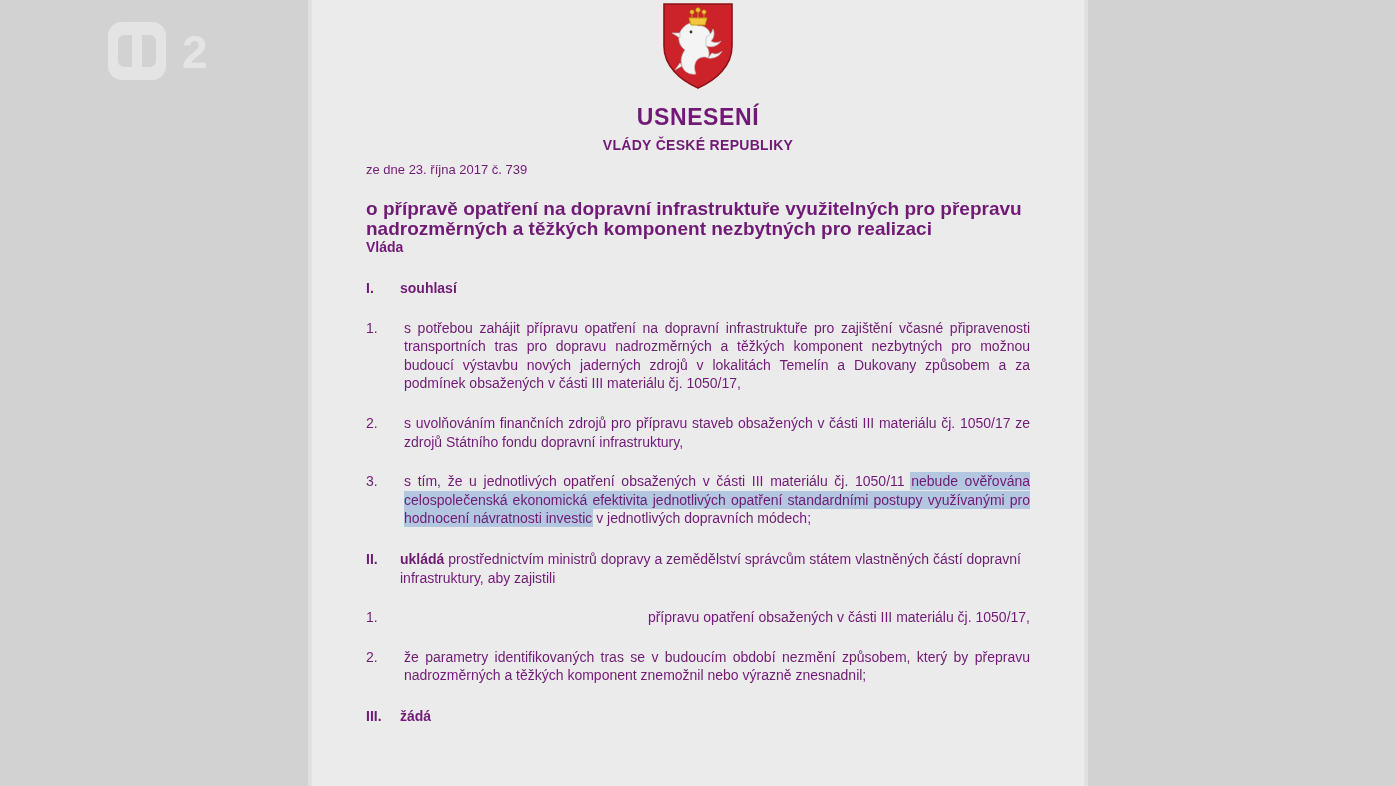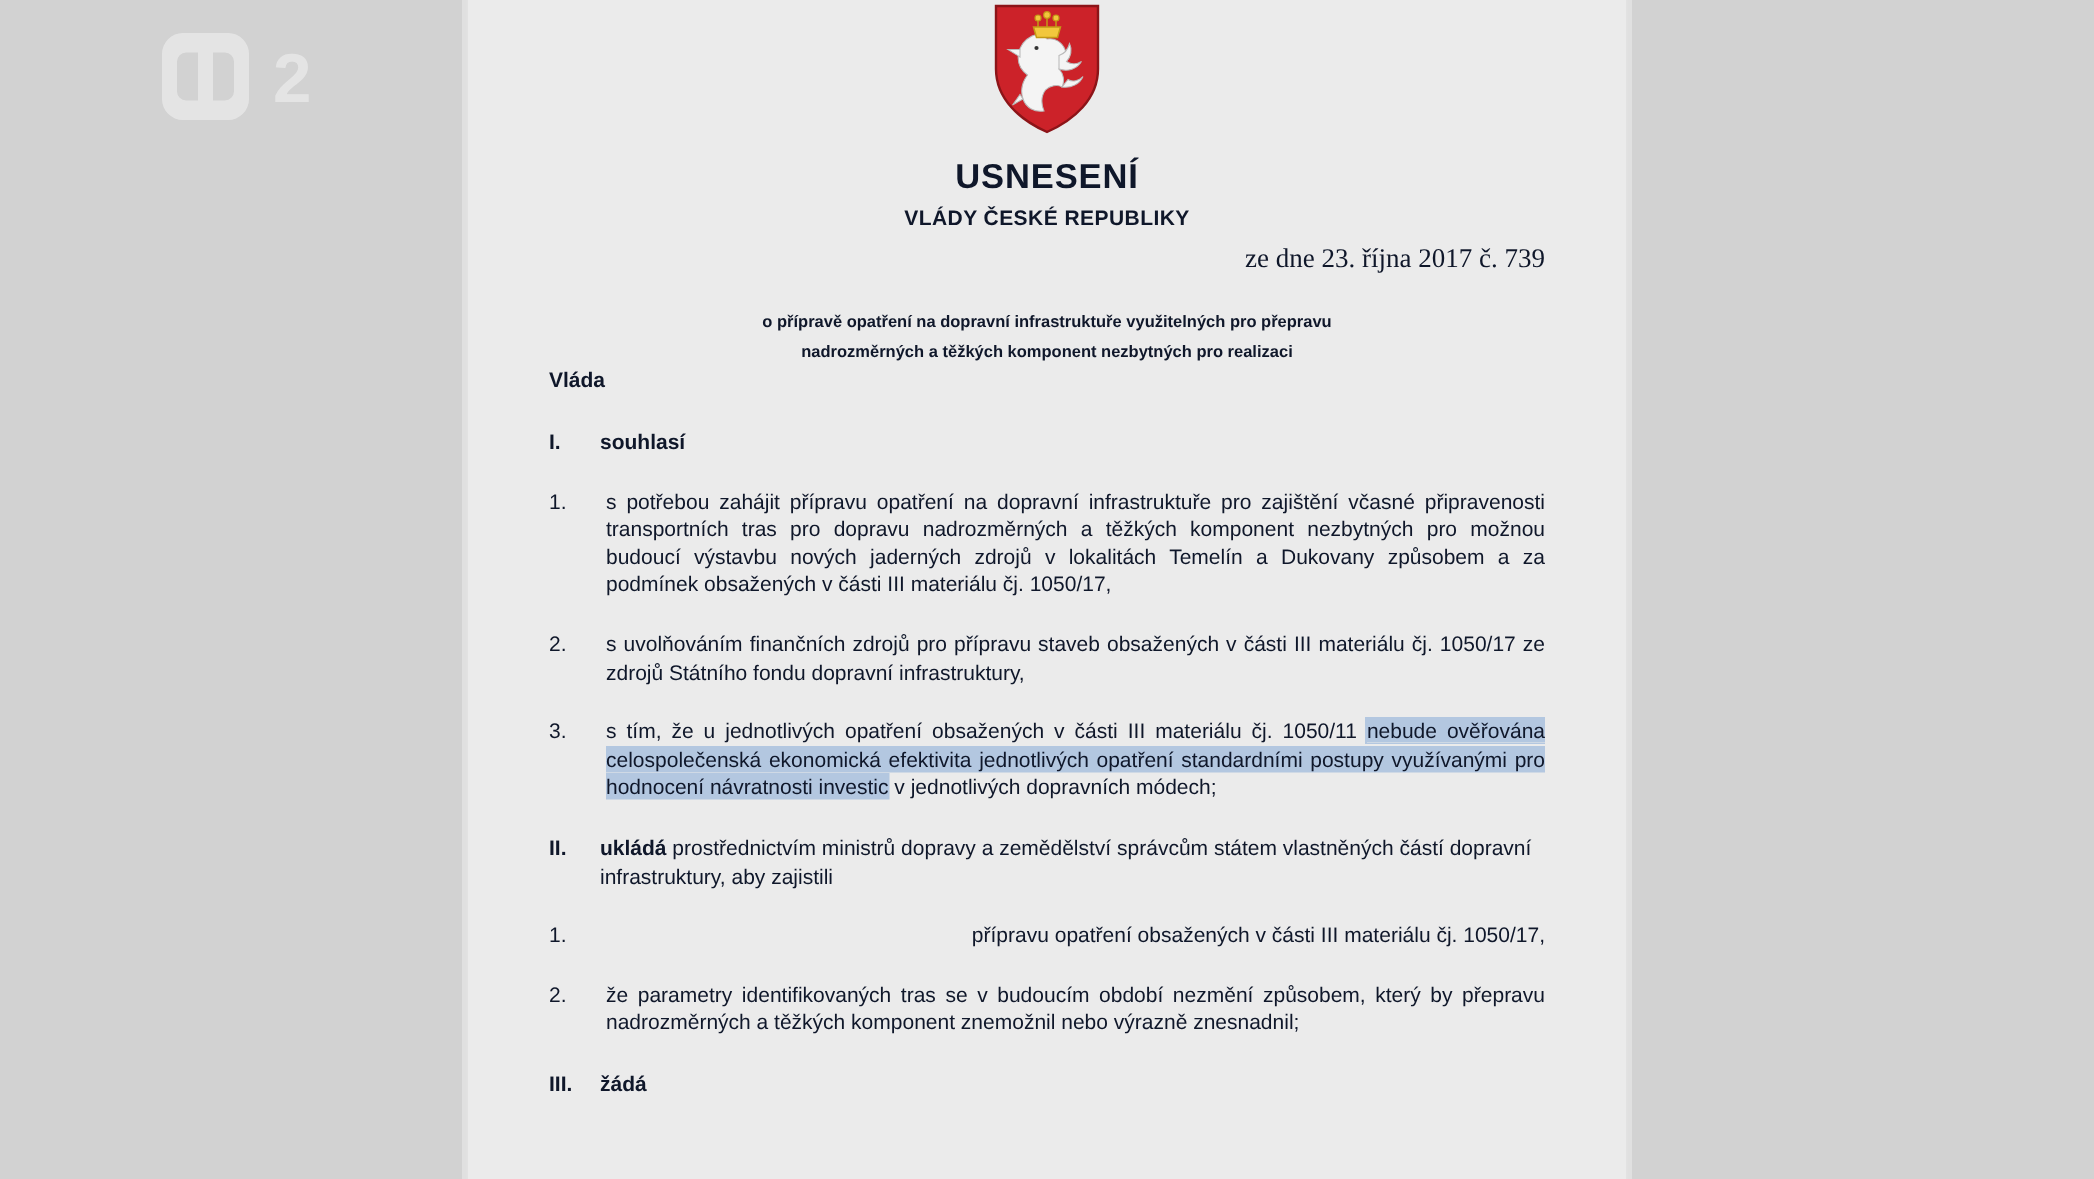--- a/index.html
+++ b/index.html
@@ -44,21 +44,21 @@
     top: 0; bottom: 0;
     width: 3px;
     background: #e0e0e0;
   }
   #page:before { left: -4px; }
   #page:after  { right: -4px; }
 
   .doc {
     position: relative;
     padding: 0 54px;
-    color: #0f172a;
+    color: #701a75;
   }
 
   
   .crest-wrap {
     display: flex;
     justify-content: center;
     padding-top: 2px;
   }
   .crest { display: block; }
 
@@ -71,30 +71,29 @@
     margin-top: 14px;
   }
   .t-vlady {
     text-align: center;
     font-weight: bold;
     font-size: 14px;
     letter-spacing: 0.3px;
     margin-top: 6px;
   }
   .t-date {
-    text-align: right;
-    font-size: 18px;
+    text-align: left;
+    font-size: 13px;
     font-weight: normal;
     margin-top: 9px;
-    font-family: Liberation Serif, serif;
   }
   .t-subject {
-    text-align: center;
-    font-weight: bold;
-    font-size: 11px;
+    text-align: left;
+    font-weight: bold;
+    font-size: 19px;
     line-height: 20px;
     margin-top: 22px;
   }
 
   
   .vlada {
     font-weight: bold;
     font-size: 14px;
   }
   .sect {

